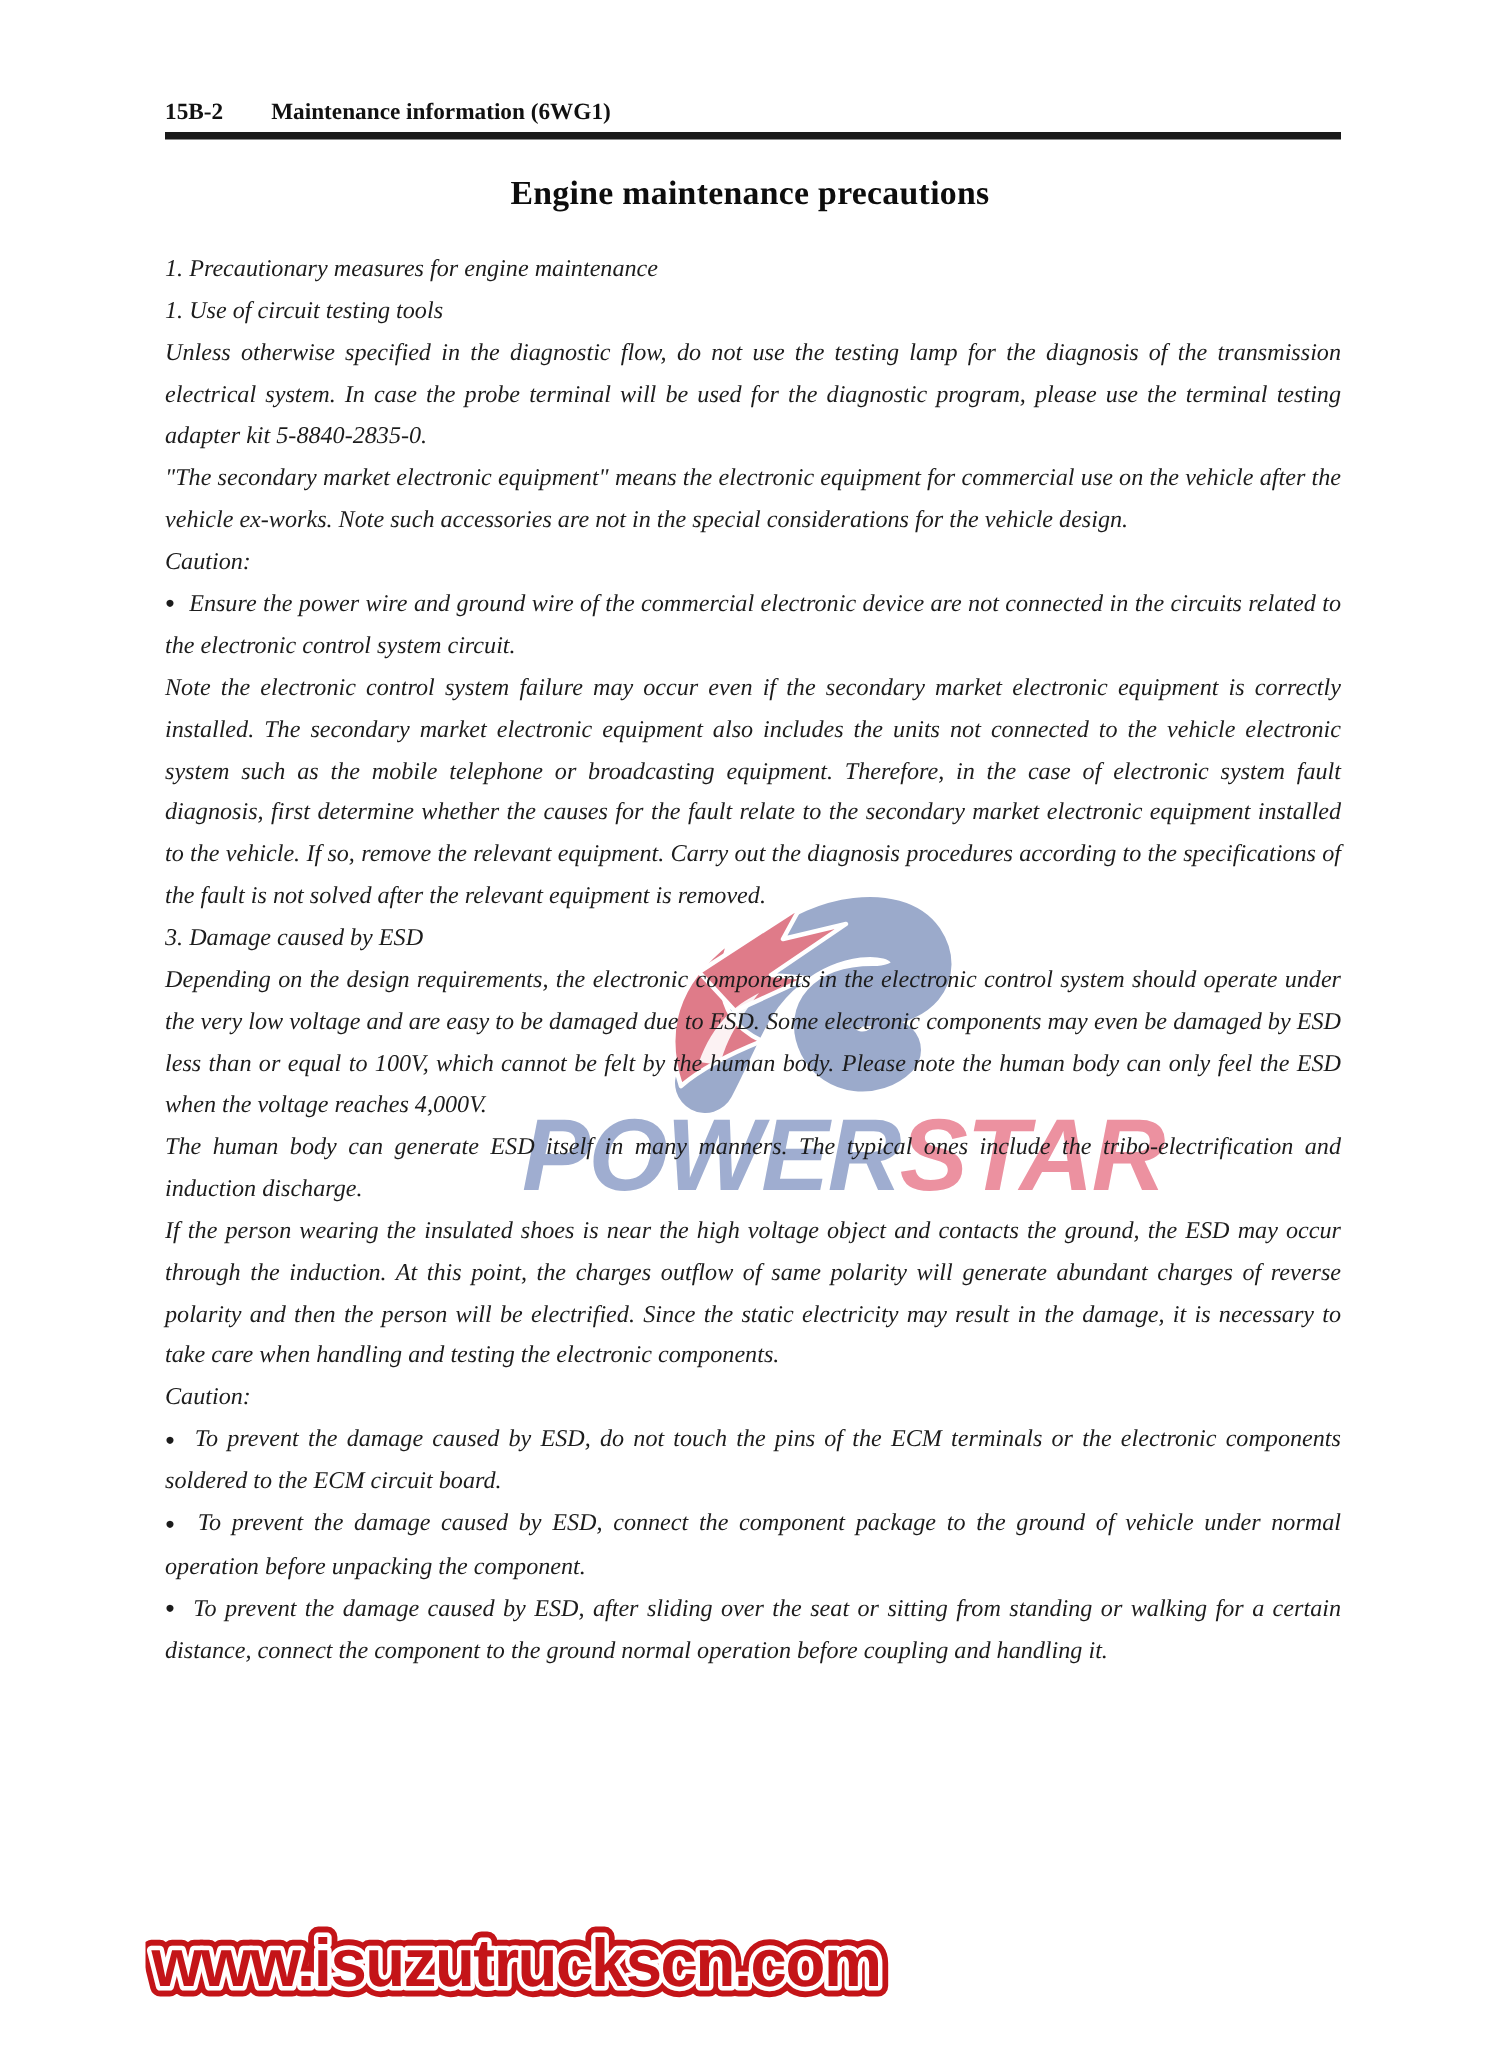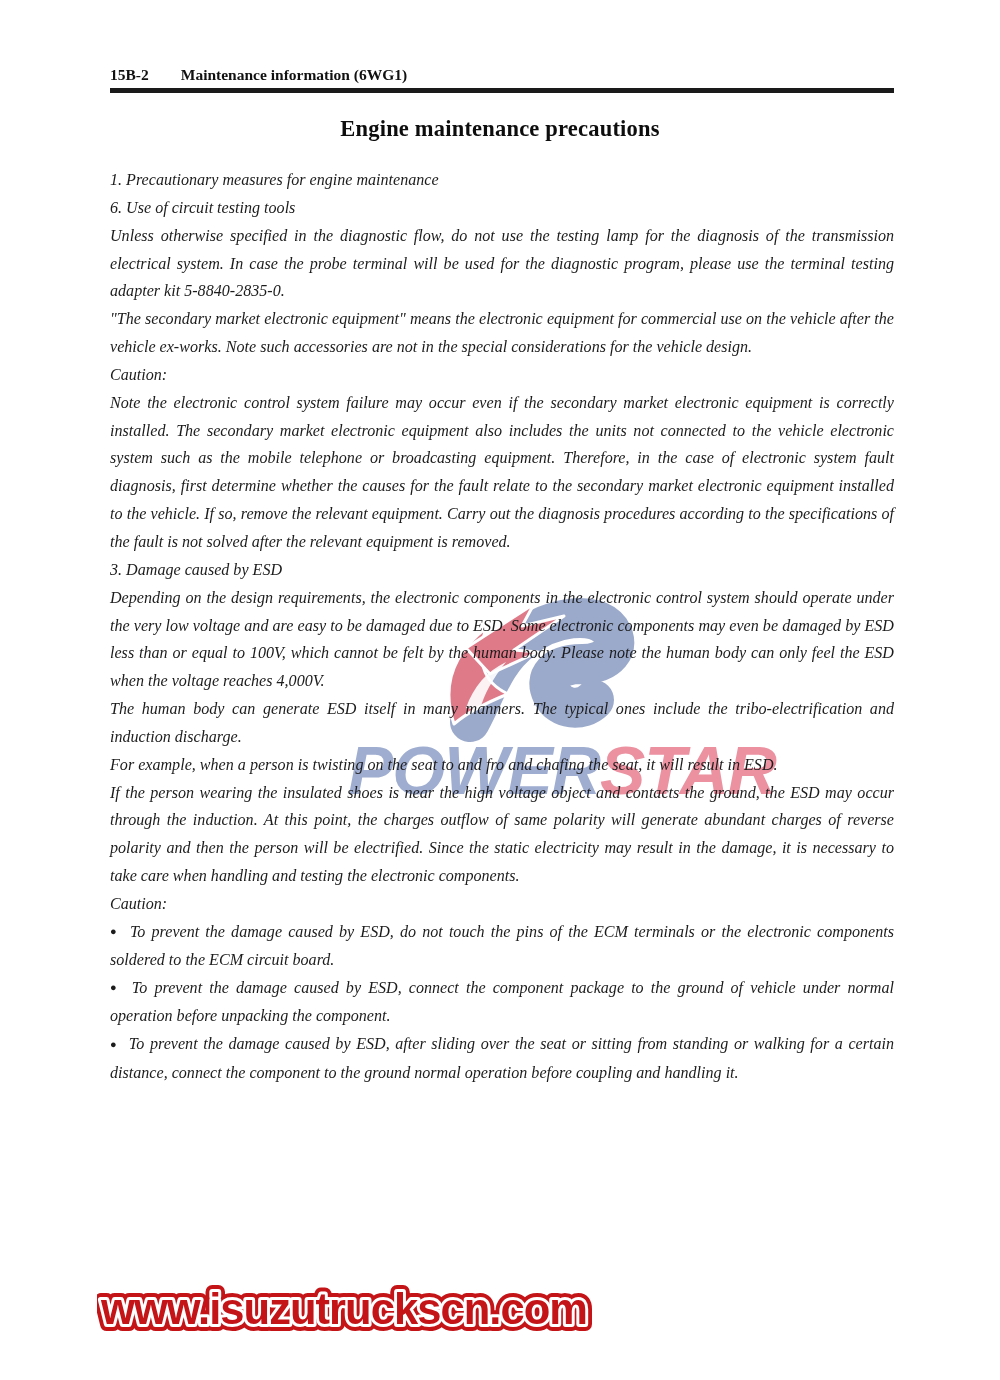--- a/index.html
+++ b/index.html
@@ -134,29 +134,29 @@
     </svg>
     <div class="wm-text">
       <span class="wm-blue">POWER</span><span class="wm-red">STAR</span>
     </div>
   </div>
 
   <h1 class="doc-title">Engine maintenance precautions</h1>
 
   <main class="doc-body">
       <p class="block heading">1. Precautionary measures for engine maintenance</p>
-      <p class="block heading">6. Use of circuit testing tools</p>
+      <p class="block heading">1. Use of circuit testing tools</p>
       <p class="block paragraph">Unless otherwise specified in the diagnostic flow, do not use the testing lamp for the diagnosis of the transmission electrical system. In case the probe terminal will be used for the diagnostic program, please use the terminal testing adapter kit 5-8840-2835-0.</p>
       <p class="block paragraph">"The secondary market electronic equipment" means the electronic equipment for commercial use on the vehicle after the vehicle ex-works. Note such accessories are not in the special considerations for the vehicle design.</p>
       <p class="block heading">Caution:</p>
+      <p class="block bullet"><span class="glyph">●</span> Ensure the power wire and ground wire of the commercial electronic device are not connected in the circuits related to the electronic control system circuit.</p>
       <p class="block paragraph">Note the electronic control system failure may occur even if the secondary market electronic equipment is correctly installed. The secondary market electronic equipment also includes the units not connected to the vehicle electronic system such as the mobile telephone or broadcasting equipment. Therefore, in the case of electronic system fault diagnosis, first determine whether the causes for the fault relate to the secondary market electronic equipment installed to the vehicle. If so, remove the relevant equipment. Carry out the diagnosis procedures according to the specifications of the fault is not solved after the relevant equipment is removed.</p>
       <p class="block heading">3. Damage caused by ESD</p>
       <p class="block paragraph">Depending on the design requirements, the electronic components in the electronic control system should operate under the very low voltage and are easy to be damaged due to ESD. Some electronic components may even be damaged by ESD less than or equal to 100V, which cannot be felt by the human body. Please note the human body can only feel the ESD when the voltage reaches 4,000V.</p>
       <p class="block paragraph">The human body can generate ESD itself in many manners. The typical ones include the tribo-electrification and induction discharge.</p>
-      <p class="block paragraph">For example, when a person is twisting on the seat to and fro and chafing the seat, it will result in ESD.</p>
       <p class="block paragraph">If the person wearing the insulated shoes is near the high voltage object and contacts the ground, the ESD may occur through the induction. At this point, the charges outflow of same polarity will generate abundant charges of reverse polarity and then the person will be electrified. Since the static electricity may result in the damage, it is necessary to take care when handling and testing the electronic components.</p>
       <p class="block heading">Caution:</p>
       <p class="block bullet"><span class="glyph">●</span> To prevent the damage caused by ESD, do not touch the pins of the ECM terminals or the electronic components soldered to the ECM circuit board.</p>
       <p class="block bullet"><span class="glyph">●</span> To prevent the damage caused by ESD, connect the component package to the ground of vehicle under normal operation before unpacking the component.</p>
       <p class="block bullet"><span class="glyph">●</span> To prevent the damage caused by ESD, after sliding over the seat or sitting from standing or walking for a certain distance, connect the component to the ground normal operation before coupling and handling it.</p>
     </main>
 
   <div class="footer-banner">
     <svg width="520" height="64" viewBox="0 0 520 64">
       <g>

